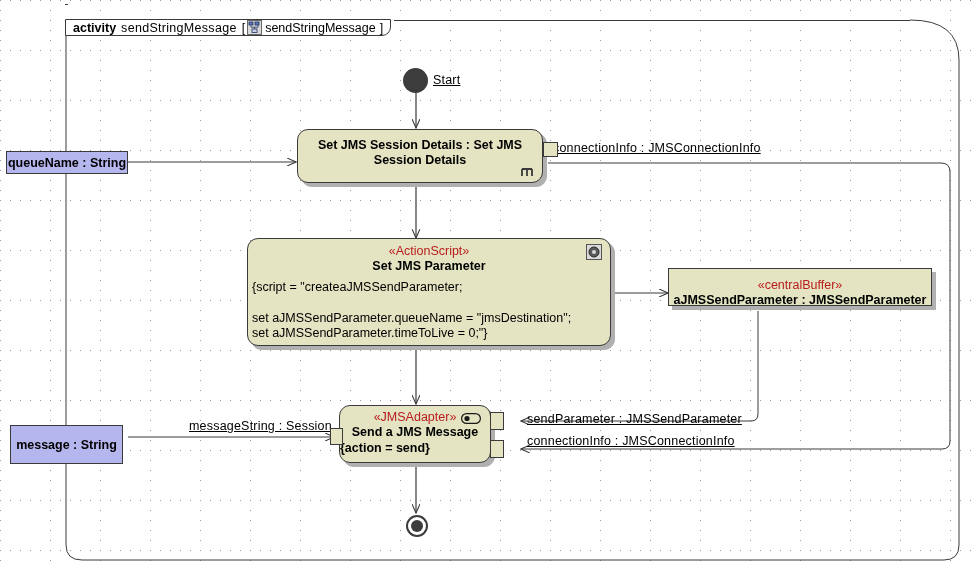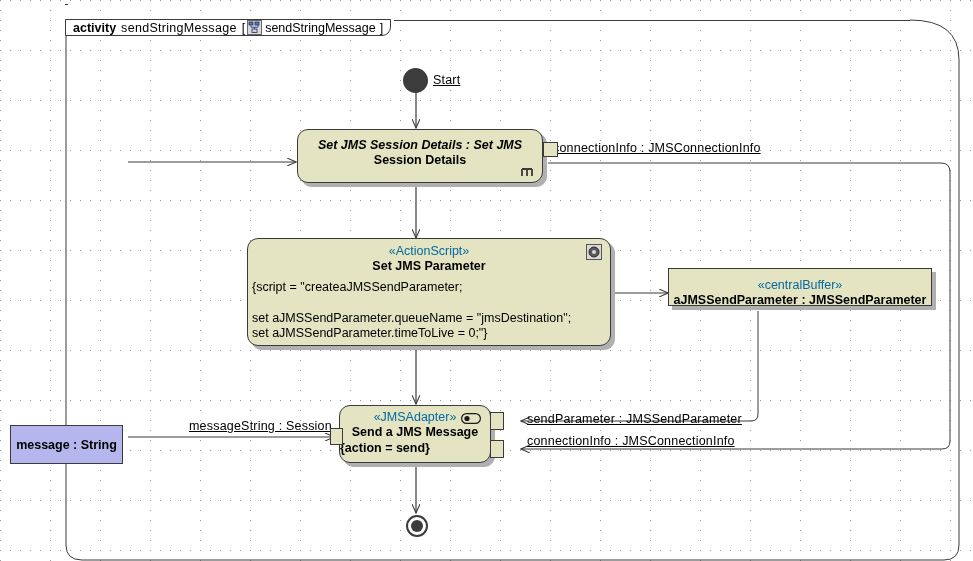--- a/index.html
+++ b/index.html
@@ -75,21 +75,21 @@
     background:#b0b0b0;
     z-index:1;
   }
 
   .node-title{
     font-weight:bold;
     text-align:center;
     line-height:15px;
   }
   .stereo{
-    color:#0369a1;
+    color:#b91c1c;
     text-align:center;
     font-size:12.5px;
     line-height:15px;
   }
 
   
   .script{
     font-size:12.5px;
     line-height:15.5px;
     white-space:pre;
@@ -211,21 +211,21 @@
     <line x1="128" y1="437" x2="334" y2="437" stroke="#3A3A3A" stroke-width="1" marker-end="url(#arrow)"></line>
 
     <line x1="416" y1="467" x2="416" y2="513" stroke="#3A3A3A" stroke-width="1.2" marker-end="url(#arrow)"></line>
   </svg>
 
   <div class="initial" style="left:403px;top:68px;width:25px;height:25px;"></div>
   <div class="label" style="left:433px;top:73px;">Start</div>
 
   <div class="shadowbox" style="left:301px;top:133px;width:246px;height:54px;border-radius:11px;"></div>
   <div class="node rounded" style="left:297px;top:129px;width:246px;height:54px;z-index:5;">
-    <div class="node-title" style="margin-top:8px;font-style:italic;">Set JMS Session Details : Set JMS</div>
+    <div class="node-title" style="margin-top:8px;">Set JMS Session Details : Set JMS</div>
     <div class="node-title">Session Details</div>
 
     <span class="iconbox" style="right:8px;bottom:5px;width:14px;height:13px;">
       <svg width="14" height="13" viewBox="0 0 14 13">
         <path d="M2,12 L2,5 M7,12 L7,5 M12,12 L12,5 M2,5 L12,5" stroke="#3a3a3a" stroke-width="1.8" fill="none"></path>
       </svg>
     </span>
   </div>
 
   <div class="pin" style="left:543px;top:142px;width:15px;height:15px;"></div>
@@ -267,20 +267,23 @@
     </span>
   </div>
 
   <div class="pin" style="left:330px;top:428px;width:13px;height:17px;"></div>
   <div class="pin" style="left:490px;top:412px;width:14px;height:18px;"></div>
   <div class="pin" style="left:490px;top:440px;width:14px;height:18px;"></div>
 
   <div class="final-outer" style="left:406px;top:515px;width:22px;height:22px;"></div>
   <div class="final-inner" style="left:411px;top:520px;width:12px;height:12px;"></div>
 
+  <div class="param" style="left:6px;top:151px;width:122px;height:23px;">
+    <span>queueName : String</span>
+  </div>
   <div class="param" style="left:10px;top:425px;width:113px;height:39px;">
     <span>message : String</span>
   </div>
 
   <div class="label" style="left:553px;top:141px;">connectionInfo : JMSConnectionInfo</div>
   <div class="label" style="left:189px;top:419px;">messageString : Session</div>
   <div class="label" style="left:527px;top:412px;">sendParameter : JMSSendParameter</div>
   <div class="label" style="left:527px;top:434px;">connectionInfo : JMSConnectionInfo</div>
 
 </div>

